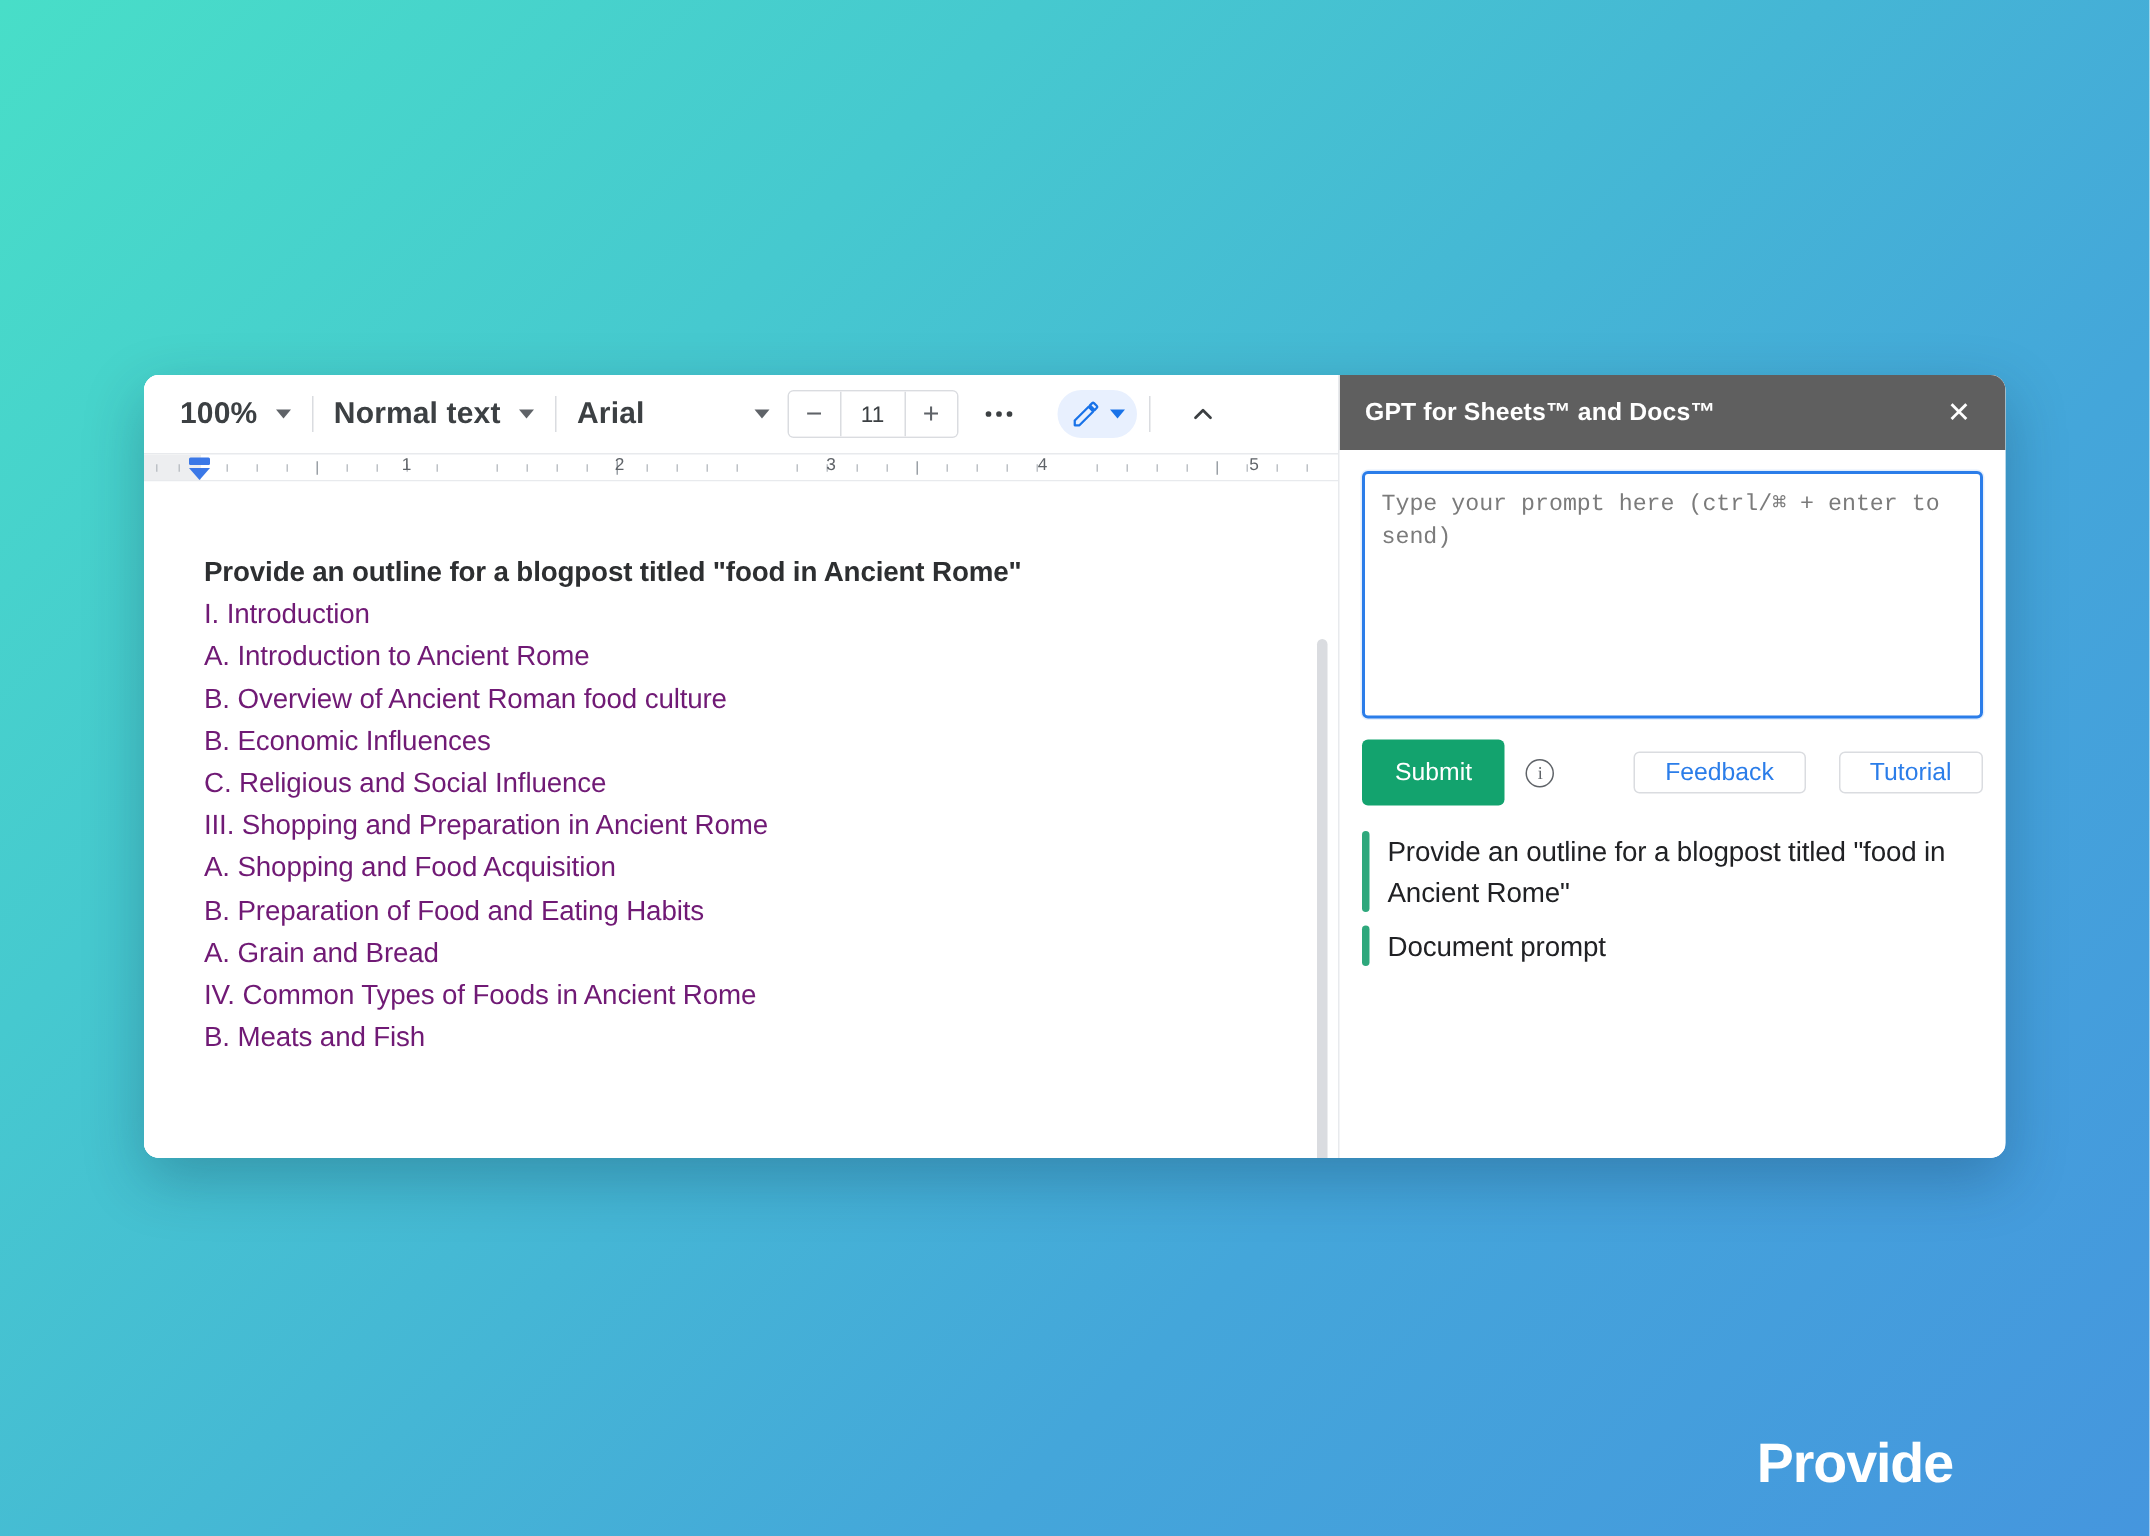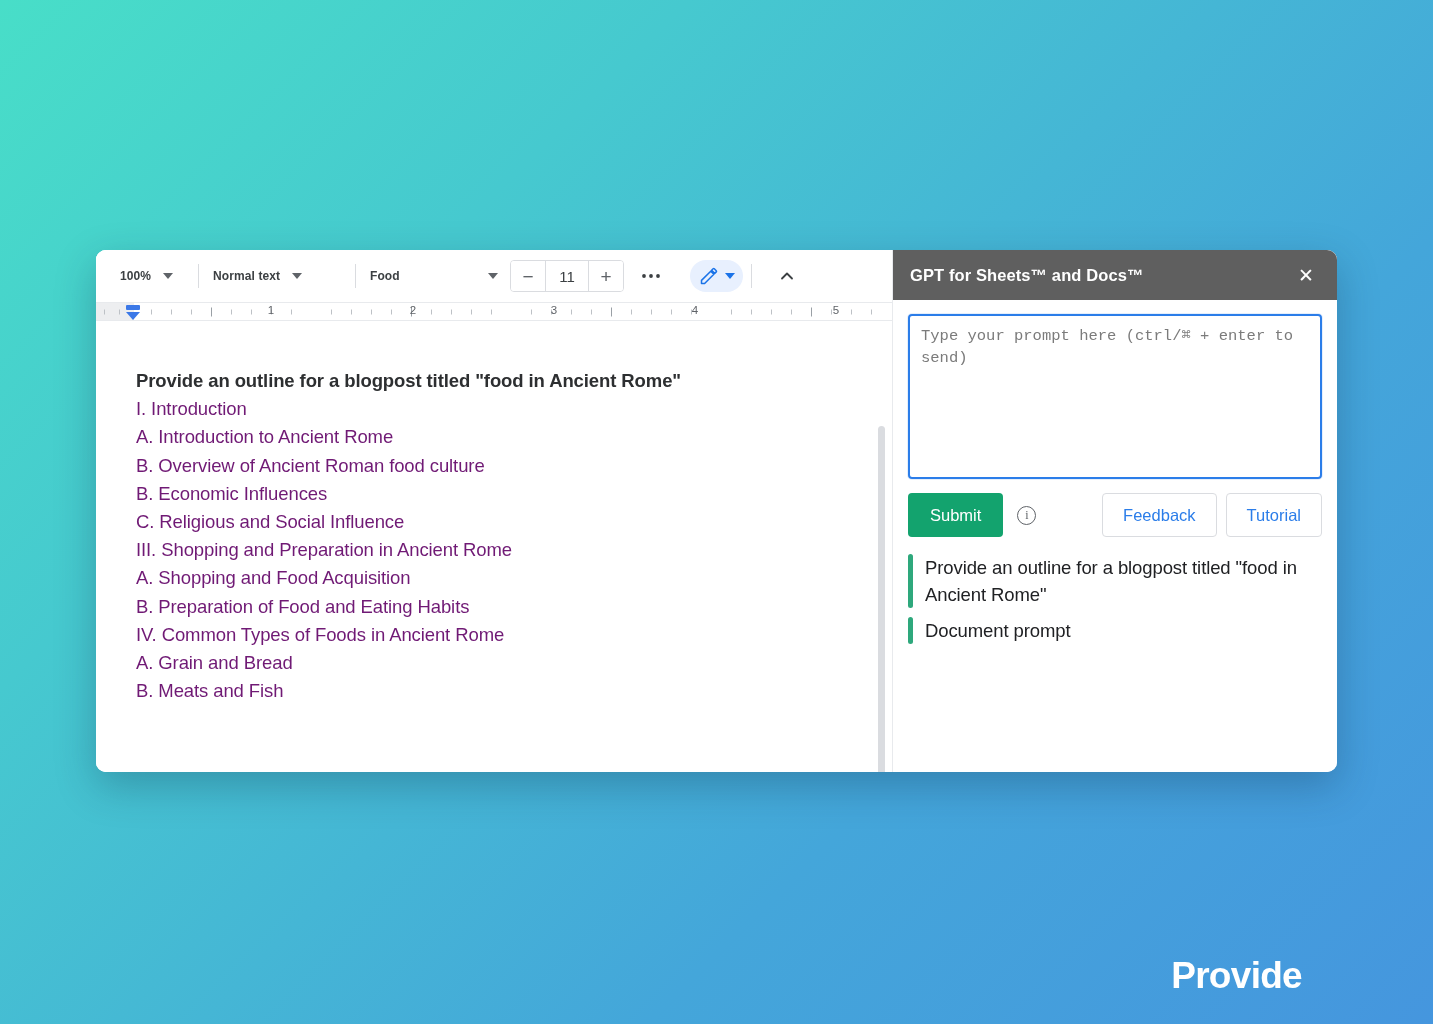--- a/index.html
+++ b/index.html
@@ -52,21 +52,21 @@
   .tb-item {
     display: flex;
     align-items: center;
     height: 30px;
     border-radius: 4px;
     padding: 0 6px;
     cursor: pointer;
     white-space: nowrap;
   }
   .tb-label {
-    font-size: 12px;
+    font-size: 20px;
     color: #3c4043;
     font-weight: 600;
     letter-spacing: .1px;
   }
   .caret {
     width: 0; height: 0;
     border-left: 5px solid transparent;
     border-right: 5px solid transparent;
     border-top: 6px solid #5f6368;
     margin-left: 12px;
@@ -287,25 +287,25 @@
     flex-shrink: 0;
   }
   .btn-spacer { flex: 1; }
   .btn-outline {
     background: #ffffff;
     border: 1px solid #dadce0;
     border-radius: 4px;
     color: #2b7de9;
     font-size: 16.5px;
     font-weight: 500;
-    height: 44px;
+    height: 28px;
     padding: 0 20px;
     cursor: pointer;
     font-family: "Liberation Sans", sans-serif;
-    margin-left: 9px;
+    margin-left: 22px;
   }
 
   .history {
     margin-top: 17px;
     display: flex;
     flex-direction: column;
     gap: 9px;
   }
   .history-item {
     display: flex;
@@ -354,21 +354,21 @@
       <div class="tb-sep"></div>
 
       <div class="tb-item style-box">
         <span class="tb-label">Normal text</span>
         <span class="caret"></span>
       </div>
 
       <div class="tb-sep"></div>
 
       <div class="tb-item font-box">
-        <span class="tb-label">Food</span>
+        <span class="tb-label">Arial</span>
         <span class="caret"></span>
       </div>
 
       <div class="fontsize-group">
         <div class="fs-btn">−</div>
         <div class="fs-val">11</div>
         <div class="fs-btn">+</div>
       </div>
 
       <div class="dots-btn">
@@ -452,22 +452,22 @@
       <div class="doc-body">
         <div class="doc-line head">Provide an outline for a blogpost titled "food in Ancient Rome"</div>
         <div class="doc-line">I. Introduction</div>
         <div class="doc-line">A. Introduction to Ancient Rome</div>
         <div class="doc-line">B. Overview of Ancient Roman food culture</div>
         <div class="doc-line">B. Economic Influences</div>
         <div class="doc-line">C. Religious and Social Influence</div>
         <div class="doc-line">III. Shopping and Preparation in Ancient Rome</div>
         <div class="doc-line">A. Shopping and Food Acquisition</div>
         <div class="doc-line">B. Preparation of Food and Eating Habits</div>
+        <div class="doc-line">A. Grain and Bread</div>
         <div class="doc-line">IV. Common Types of Foods in Ancient Rome</div>
-        <div class="doc-line">A. Grain and Bread</div>
         <div class="doc-line">B. Meats and Fish</div>
       </div>
       <div class="doc-scrollbar-track">
         <div class="doc-scrollbar-thumb"></div>
       </div>
     </div>
   </div>
 
   <div class="panel">
 

